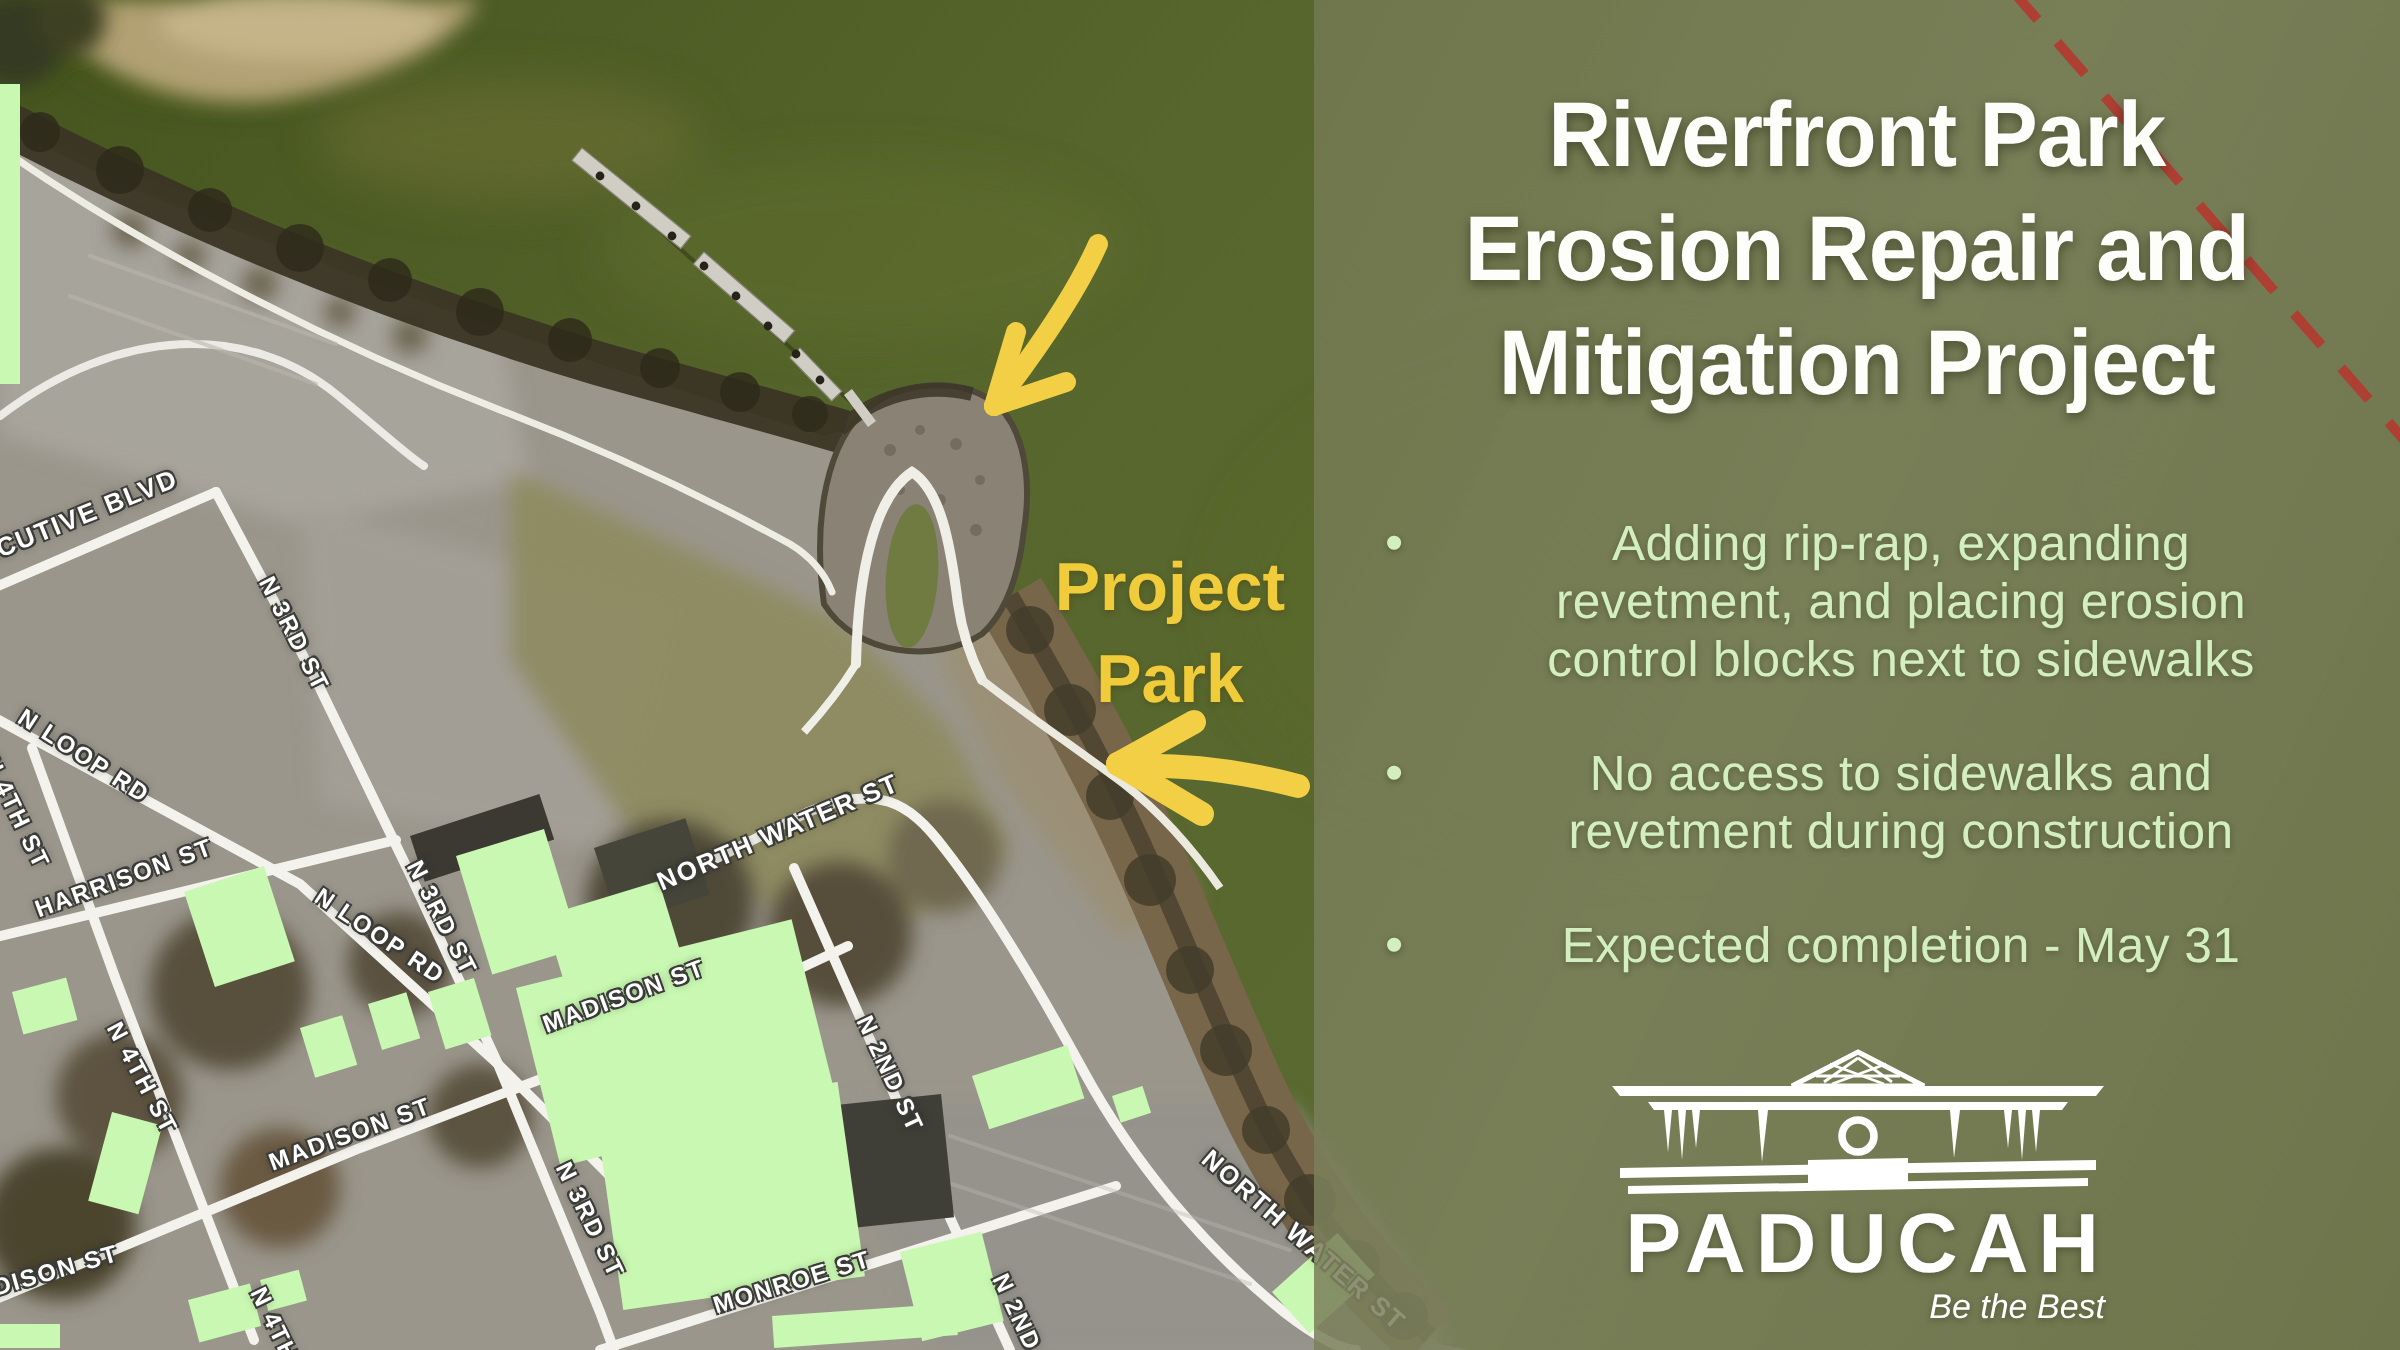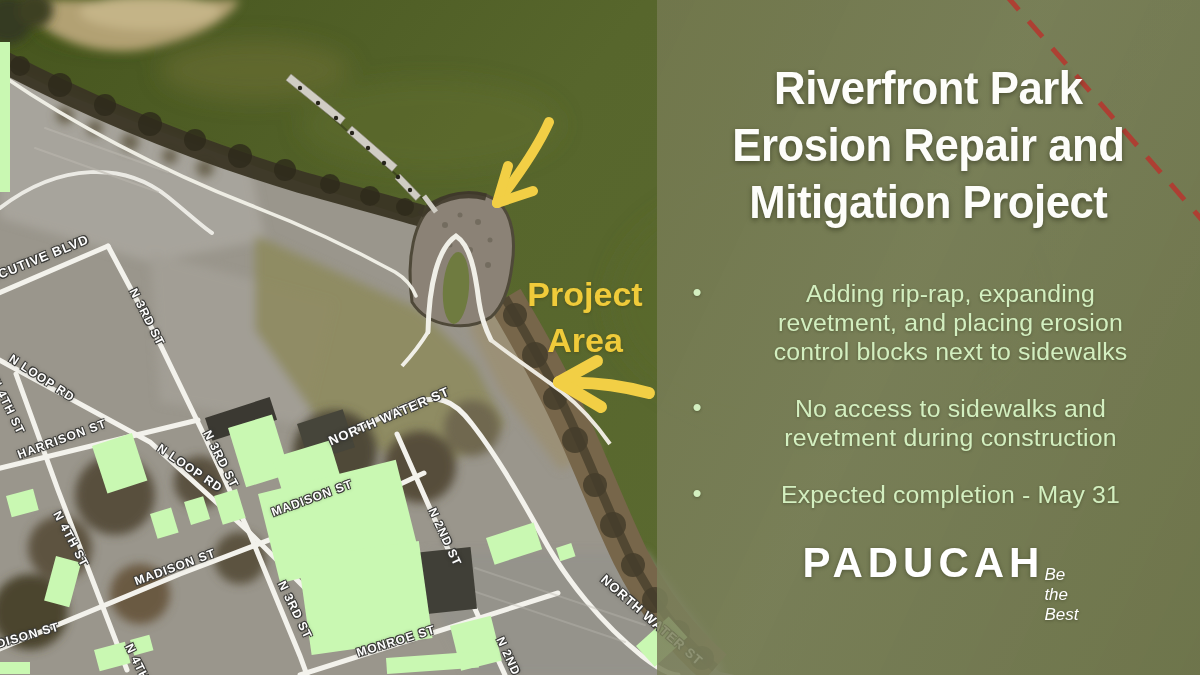--- a/index.html
+++ b/index.html
@@ -16,34 +16,34 @@
   .street-label.big{font-size:13px;}
 
   
   #panel{position:absolute;left:657px;top:0;width:543px;height:675px;z-index:3;
     background:linear-gradient(115deg,rgba(116,121,80,.88) 0%,
                rgba(125,130,94,.86) 45%,rgba(112,118,78,.90) 100%);}
   #overlay{position:absolute;left:0;top:0;z-index:4;pointer-events:none;}
 
   #panel-content{position:absolute;left:657px;top:0;width:543px;height:661px;
     z-index:5;display:flex;flex-direction:column;align-items:center;
-    padding-top:60px;box-sizing:border-box;}
+    padding-top:39px;box-sizing:border-box;}
   .title-line{color:#fdfdfa;font-weight:700;font-size:46px;line-height:57px;
     letter-spacing:-.5px;text-align:center;white-space:nowrap;
     transform:scaleX(.95);
     text-shadow:0 2px 6px rgba(25,28,12,.5);}
   #bullets{list-style:none;margin:48px 0 0 0;padding:0 0 0 14px;width:486px;}
   #bullets li{position:relative;padding-left:30px;margin-bottom:28px;
     color:#d3efc0;font-size:24.8px;line-height:29px;letter-spacing:.2px;
     white-space:pre-line;text-shadow:0 1px 3px rgba(30,35,15,.35);text-align:center;}
   #bullets li::before{content:"\2022";position:absolute;left:0;top:-1px;
     font-size:26px;color:#d3efc0;}
 
-  #logo{margin-top:8px;width:252px;display:flex;flex-direction:row;
-    align-items:flex-start;}
+  #logo{margin-top:8px;width:252px;display:flex;flex-direction:column;
+    align-items:flex-end;}
   #logo-city{color:#fff;font-weight:700;font-size:42px;letter-spacing:5px;
     line-height:40px;margin-top:-2px;text-shadow:0 1px 4px rgba(25,28,12,.4);}
   #logo-tagline{align-self:flex-end;color:#fff;font-style:italic;
     font-size:17px;margin-top:2px;padding-right:2px;
     text-shadow:0 1px 3px rgba(25,28,12,.4);}
 
   
   #project-area{position:absolute;left:500px;top:236px;width:170px;z-index:5;
     text-align:center;color:#f0cb3a;font-weight:700;font-size:34px;
     line-height:46px;text-shadow:0 1px 3px rgba(60,50,0,.35);margin-top:35px;}
@@ -259,21 +259,21 @@
     </g>
     <g stroke="#f2cf45" stroke-width="12" fill="none" stroke-linecap="round">
       <path d="M649,393 C622,386 594,382 566,383"></path>
       <path d="M559,382 L597,361"></path>
       <path d="M559,382 L601,407"></path>
     </g>
   </svg>
 
   <div id="project-area">
     <div>Project</div>
-    <div>Area</div>
+    <div>Park</div>
   </div>
 
   <div id="panel-content">
     <h1 style="margin:0;">
       <div class="title-line">Riverfront Park</div>
       <div class="title-line">Erosion Repair and</div>
       <div class="title-line">Mitigation Project</div>
     </h1>
 
     <ul id="bullets">

